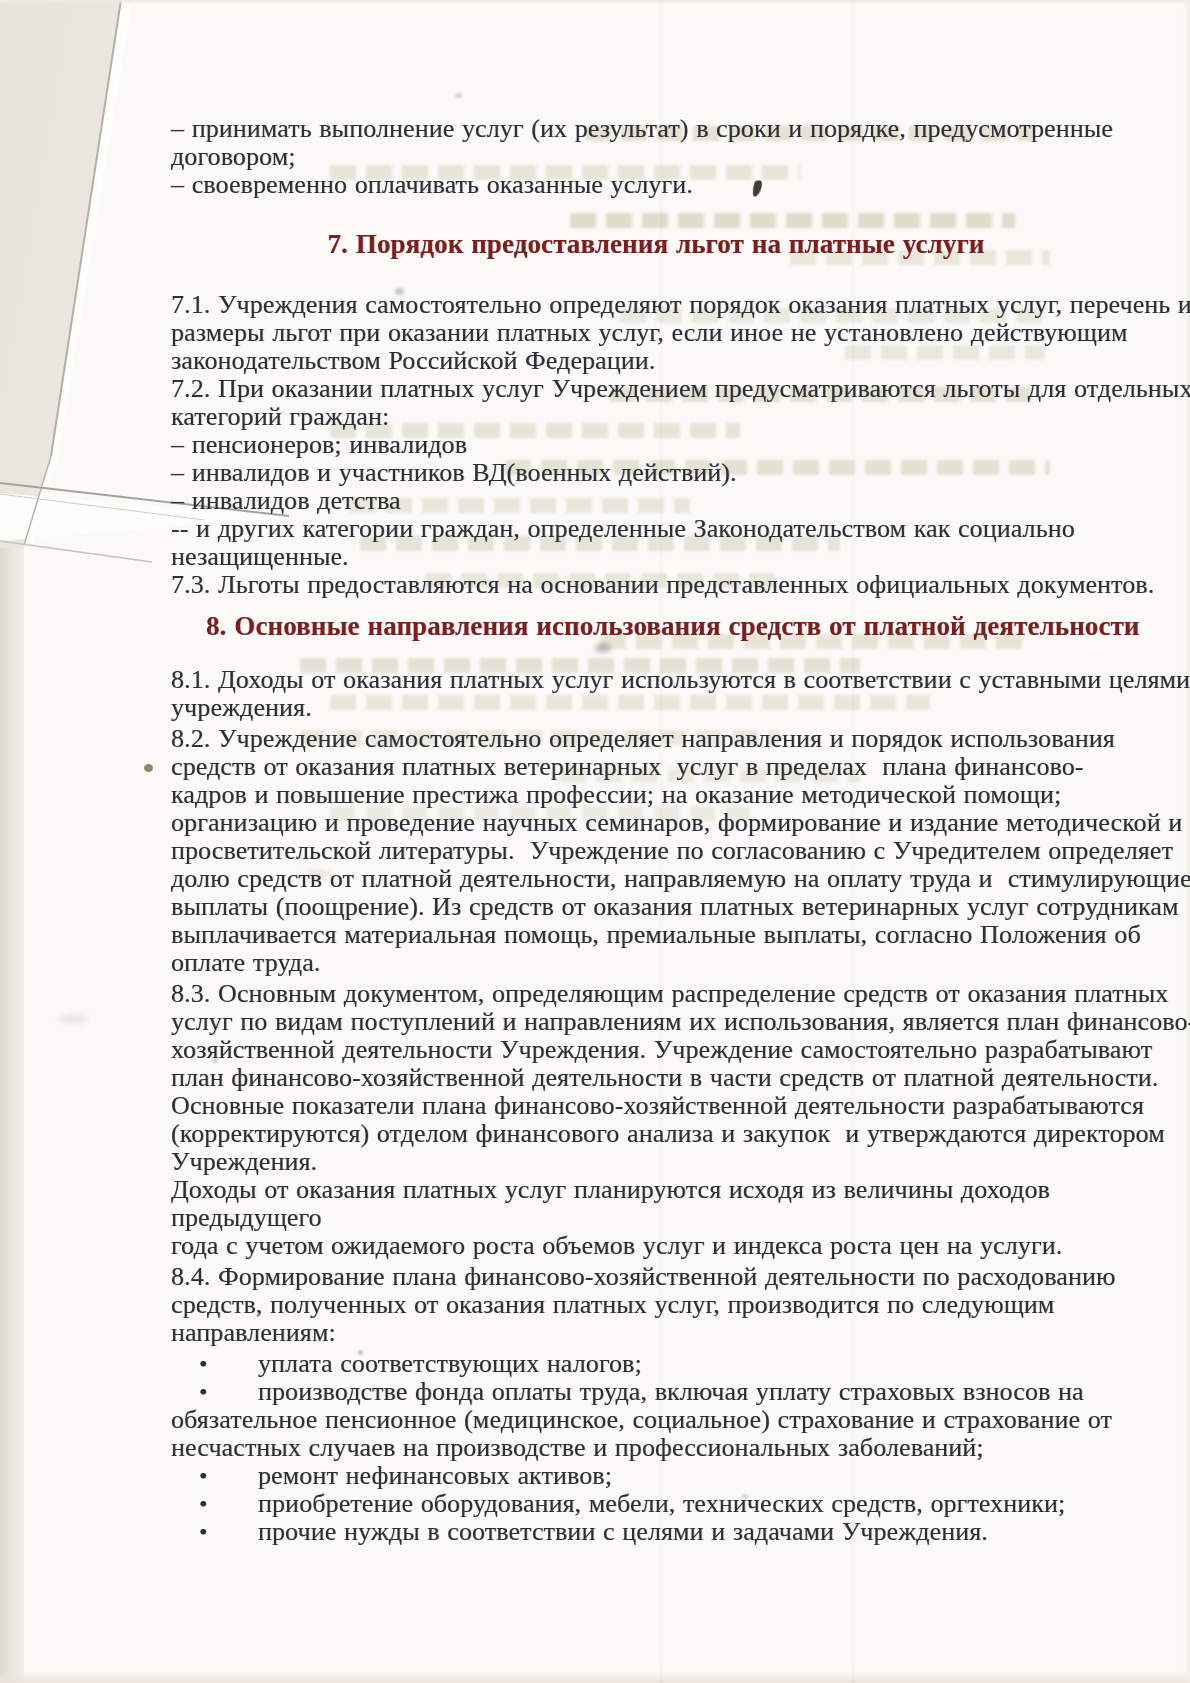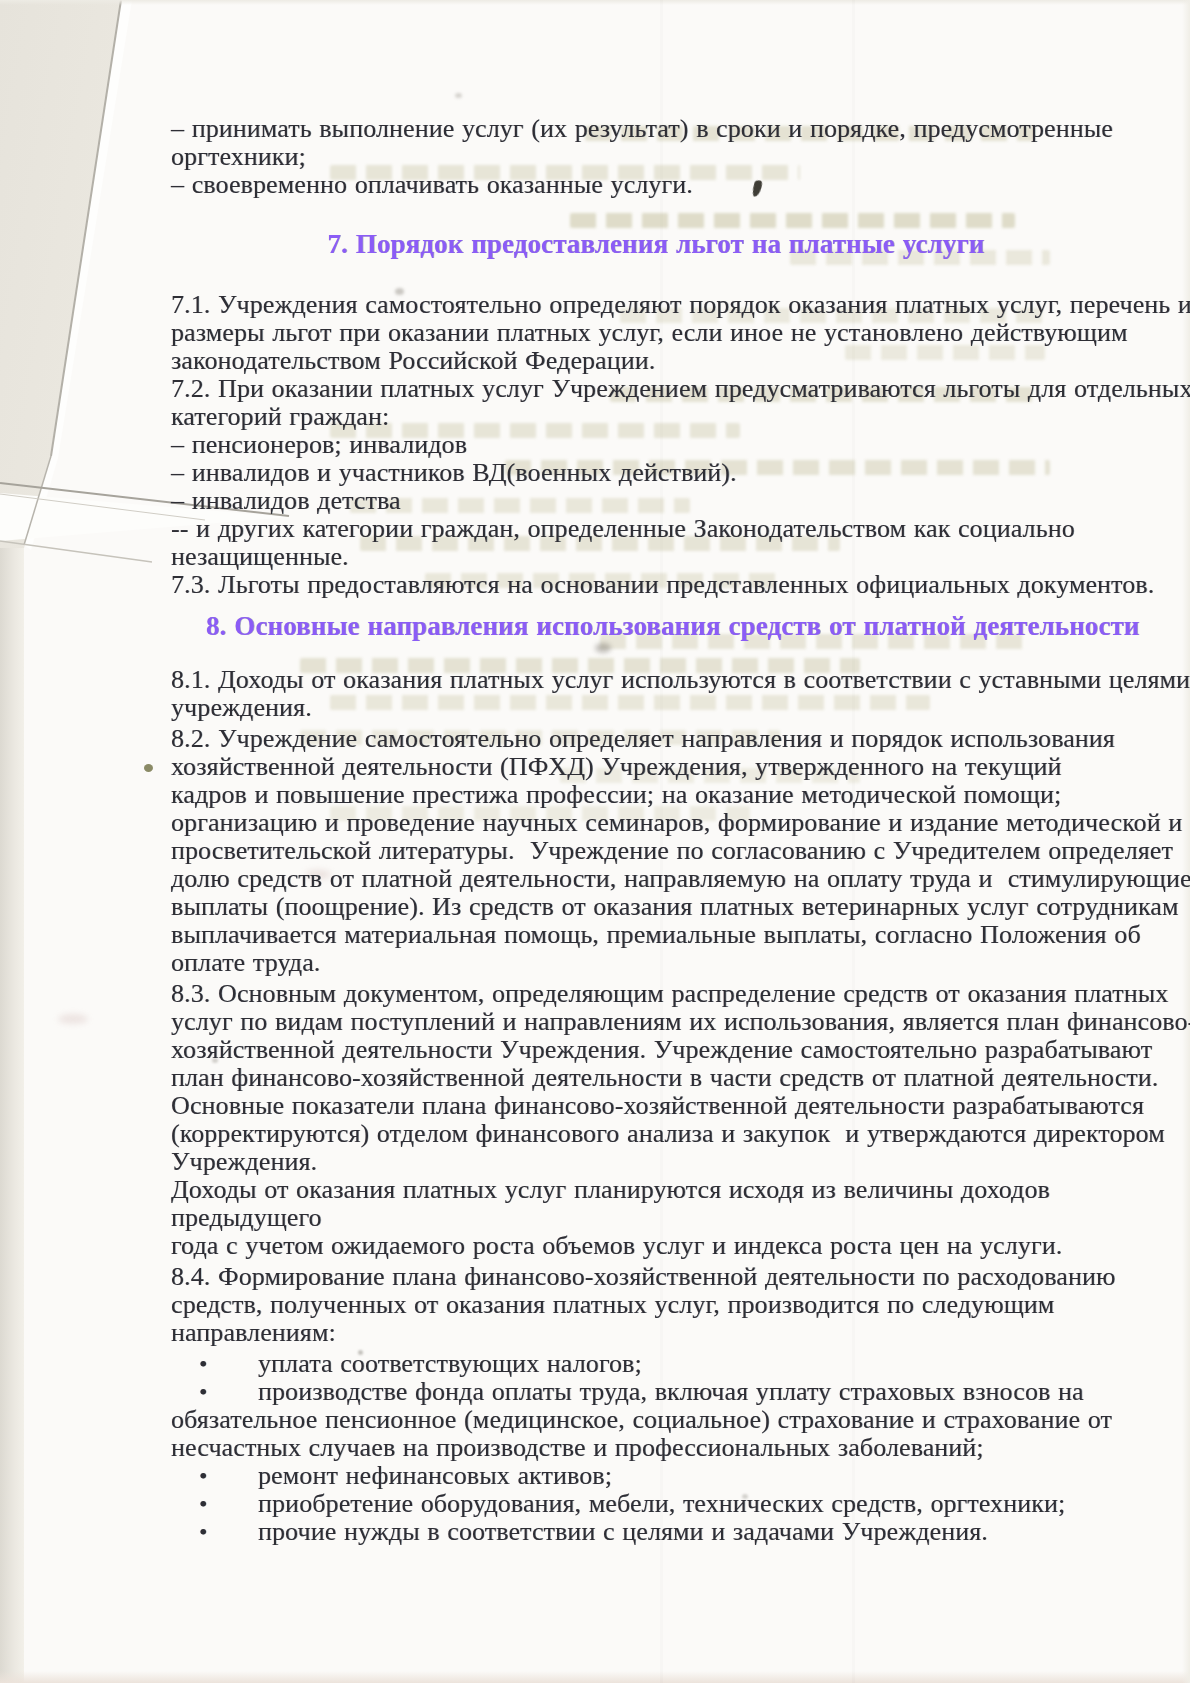--- a/index.html
+++ b/index.html
@@ -36,21 +36,21 @@
     word-spacing:1px;letter-spacing:.1px;
     text-shadow:.6px .3px 0 rgba(55,55,80,.30),
                 -.5px 0 0 rgba(195,80,55,.10),
                  .5px 0 0 rgba(0,155,170,.12);
   }
   .line{white-space:pre;height:28px;}
   .para{margin:3px;}
   .section-heading{
     font-weight:700;font-size:27px;line-height:30px;height:30px;
     text-align:center;transform:translateX(38px);
-    color:#8b5cf6;white-space:pre;
+    color:#7f1d1d;white-space:pre;
   }
   .h-7{margin:30px 0 32px 0;}
   .h-8{margin:12px 0 25px 0;}
   .bullet-line{position:relative;padding-left:87px;}
   .bullet-glyph{position:absolute;left:28px;top:0;font-size:24px;}
 
   
   .ghost{
     position:absolute;height:15px;border-radius:2px;
     background:repeating-linear-gradient(90deg,
@@ -110,21 +110,21 @@
     <div class="speck" style="left: 455px; top: 93px; width: 7px; height: 5px; background: rgb(165, 161, 153); filter: blur(1.5px); opacity: 0.45;"></div>
     <div class="speck" style="left: 595px; top: 643px; width: 16px; height: 10px; background: rgb(125, 120, 112); filter: blur(2.5px); opacity: 0.45;"></div>
     <div class="speck" style="left: 358px; top: 1350px; width: 5px; height: 5px; background: rgb(141, 138, 130); filter: blur(1px); opacity: 0.5;"></div>
     <div class="speck" style="left: 305px; top: 870px; width: 26px; height: 9px; background: rgb(199, 169, 164); filter: blur(3px); opacity: 0.3;"></div>
     <div class="speck" style="left: 58px; top: 1014px; width: 30px; height: 10px; background: rgb(201, 171, 168); filter: blur(3px); opacity: 0.28;"></div>
     <div class="speck" style="left: 212px; top: 1058px; width: 6px; height: 5px; background: rgb(150, 146, 138); filter: blur(1px); opacity: 0.4;"></div>
     <div class="speck" style="left: 742px; top: 1494px; width: 6px; height: 5px; background: rgb(154, 150, 142); filter: blur(1.2px); opacity: 0.4;"></div>
     <div class="doc">
       <div class="para">
         <div class="line">– принимать выполнение услуг (их результат) в сроки и порядке, предусмотренные</div>
-        <div class="line">оргтехники;</div>
+        <div class="line">договором;</div>
         <div class="line">– своевременно оплачивать оказанные услуги.</div>
       </div>
       <div class="section-heading h-7">7. Порядок предоставления льгот на платные услуги</div>
       <div class="para">
         <div class="line">7.1. Учреждения самостоятельно определяют порядок оказания платных услуг, перечень и</div>
         <div class="line">размеры льгот при оказании платных услуг, если иное не установлено действующим</div>
         <div class="line">законодательством Российской Федерации.</div>
         <div class="line">7.2. При оказании платных услуг Учреждением предусматриваются льготы для отдельных</div>
         <div class="line">категорий граждан:</div>
         <div class="line">– пенсионеров; инвалидов</div>
@@ -134,21 +134,21 @@
         <div class="line">незащищенные.</div>
         <div class="line">7.3. Льготы предоставляются на основании представленных официальных документов.</div>
       </div>
       <div class="section-heading h-8">8. Основные направления использования средств от платной деятельности</div>
       <div class="para">
         <div class="line">8.1. Доходы от оказания платных услуг используются в соответствии с уставными целями</div>
         <div class="line">учреждения.</div>
       </div>
       <div class="para">
         <div class="line">8.2. Учреждение самостоятельно определяет направления и порядок использования</div>
-        <div class="line">хозяйственной деятельности (ПФХД) Учреждения, утвержденного на текущий</div>
+        <div class="line">средств от оказания платных ветеринарных  услуг в пределах  плана финансово-</div>
         <div class="line">кадров и повышение престижа профессии; на оказание методической помощи;</div>
         <div class="line">организацию и проведение научных семинаров, формирование и издание методической и</div>
         <div class="line">просветительской литературы.  Учреждение по согласованию с Учредителем определяет</div>
         <div class="line">долю средств от платной деятельности, направляемую на оплату труда и  стимулирующие</div>
         <div class="line">выплаты (поощрение). Из средств от оказания платных ветеринарных услуг сотрудникам</div>
         <div class="line">выплачивается материальная помощь, премиальные выплаты, согласно Положения об</div>
         <div class="line">оплате труда.</div>
       </div>
       <div class="para">
         <div class="line">8.3. Основным документом, определяющим распределение средств от оказания платных</div>

